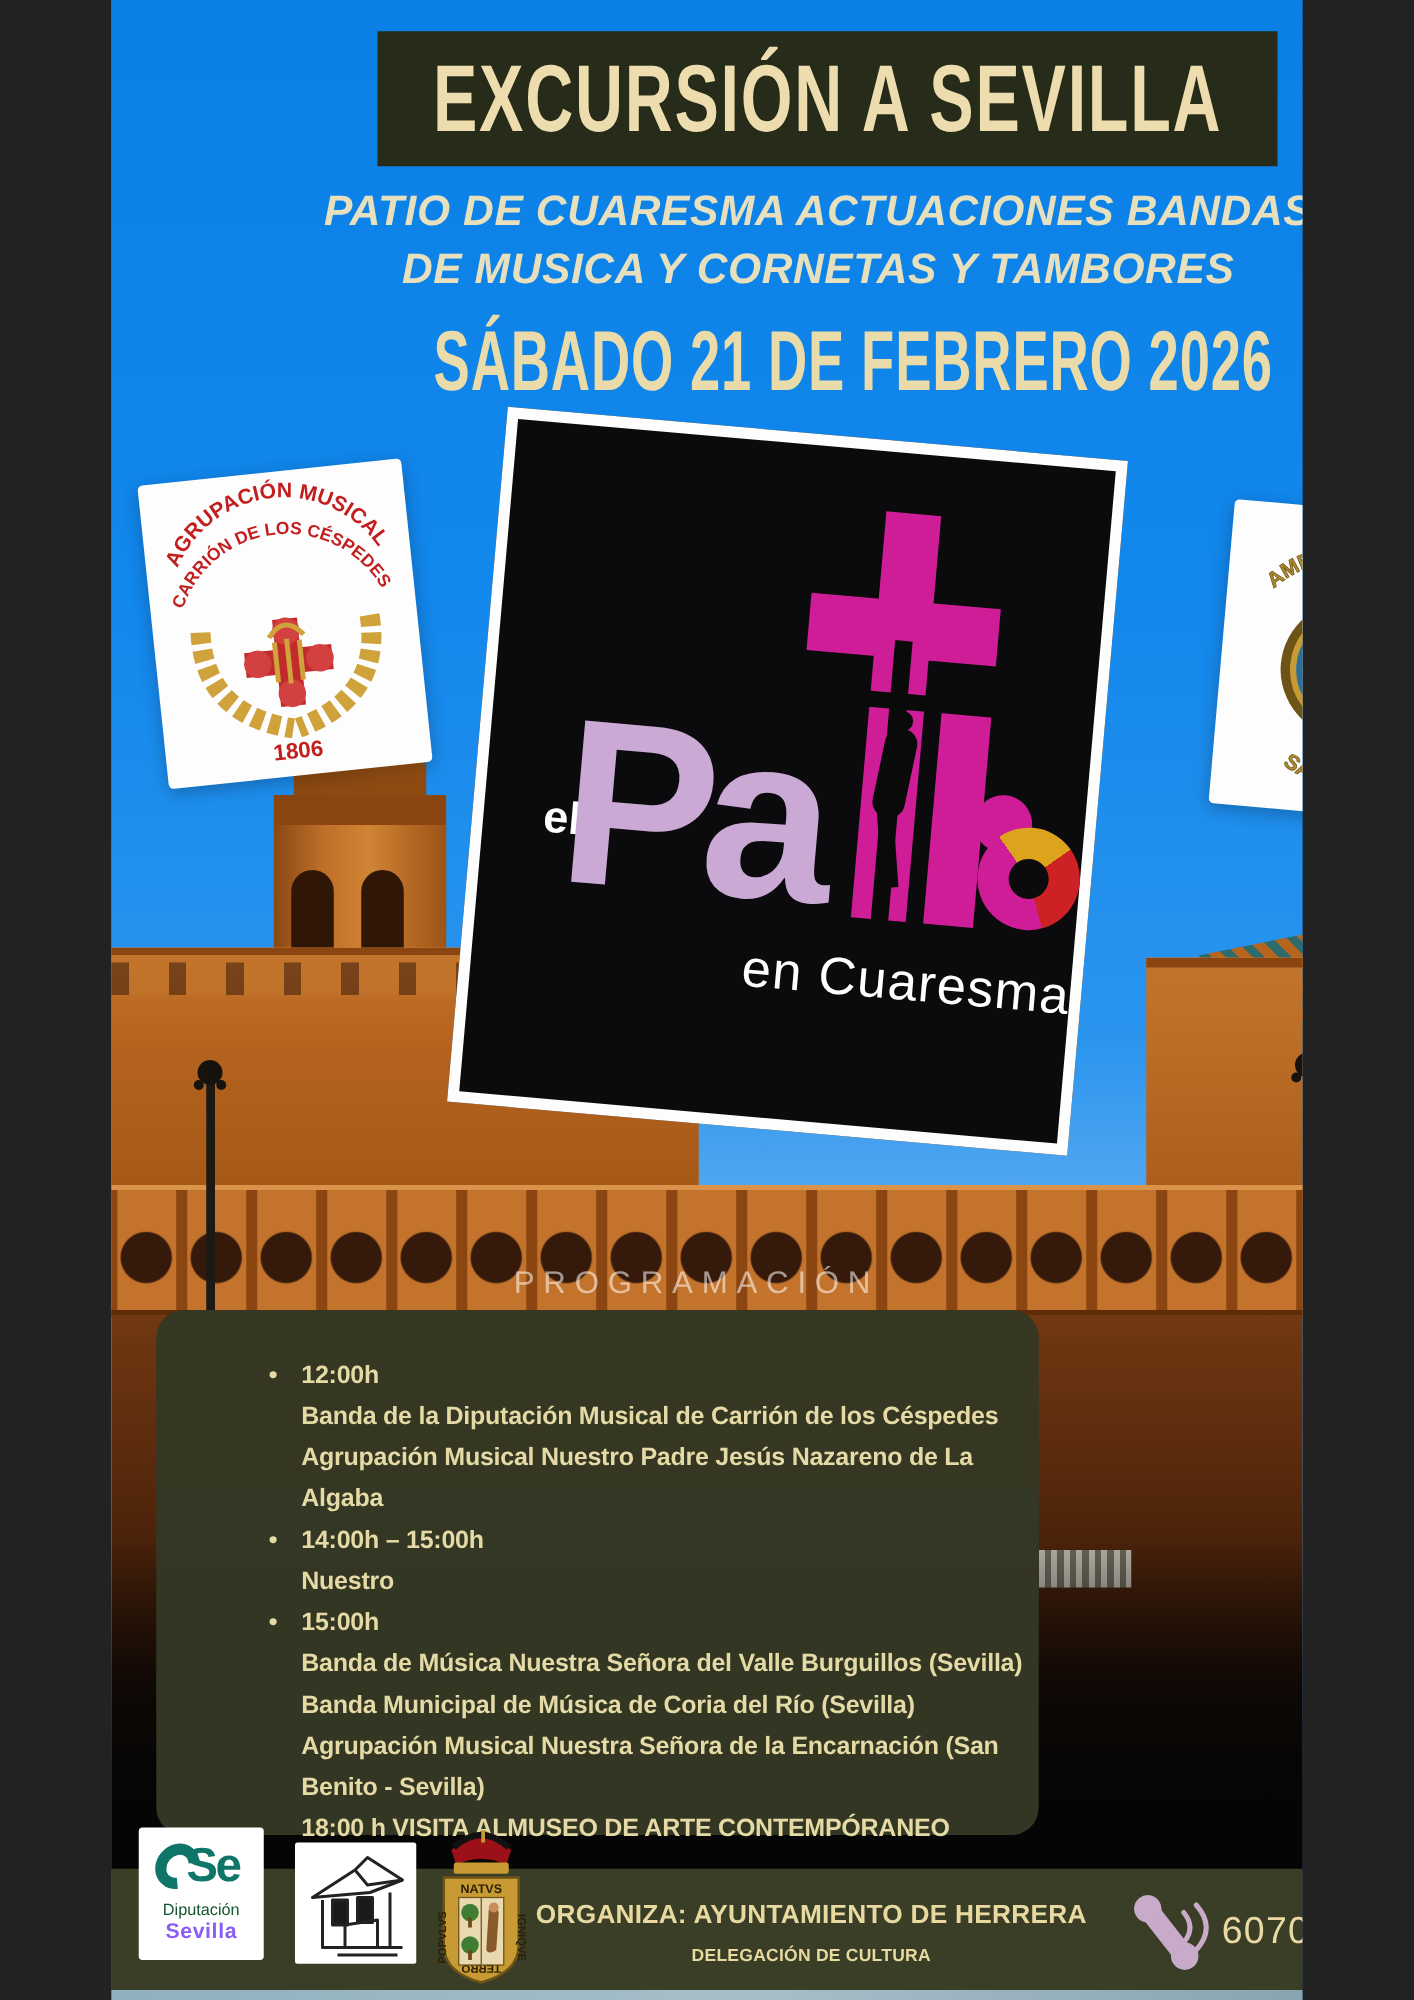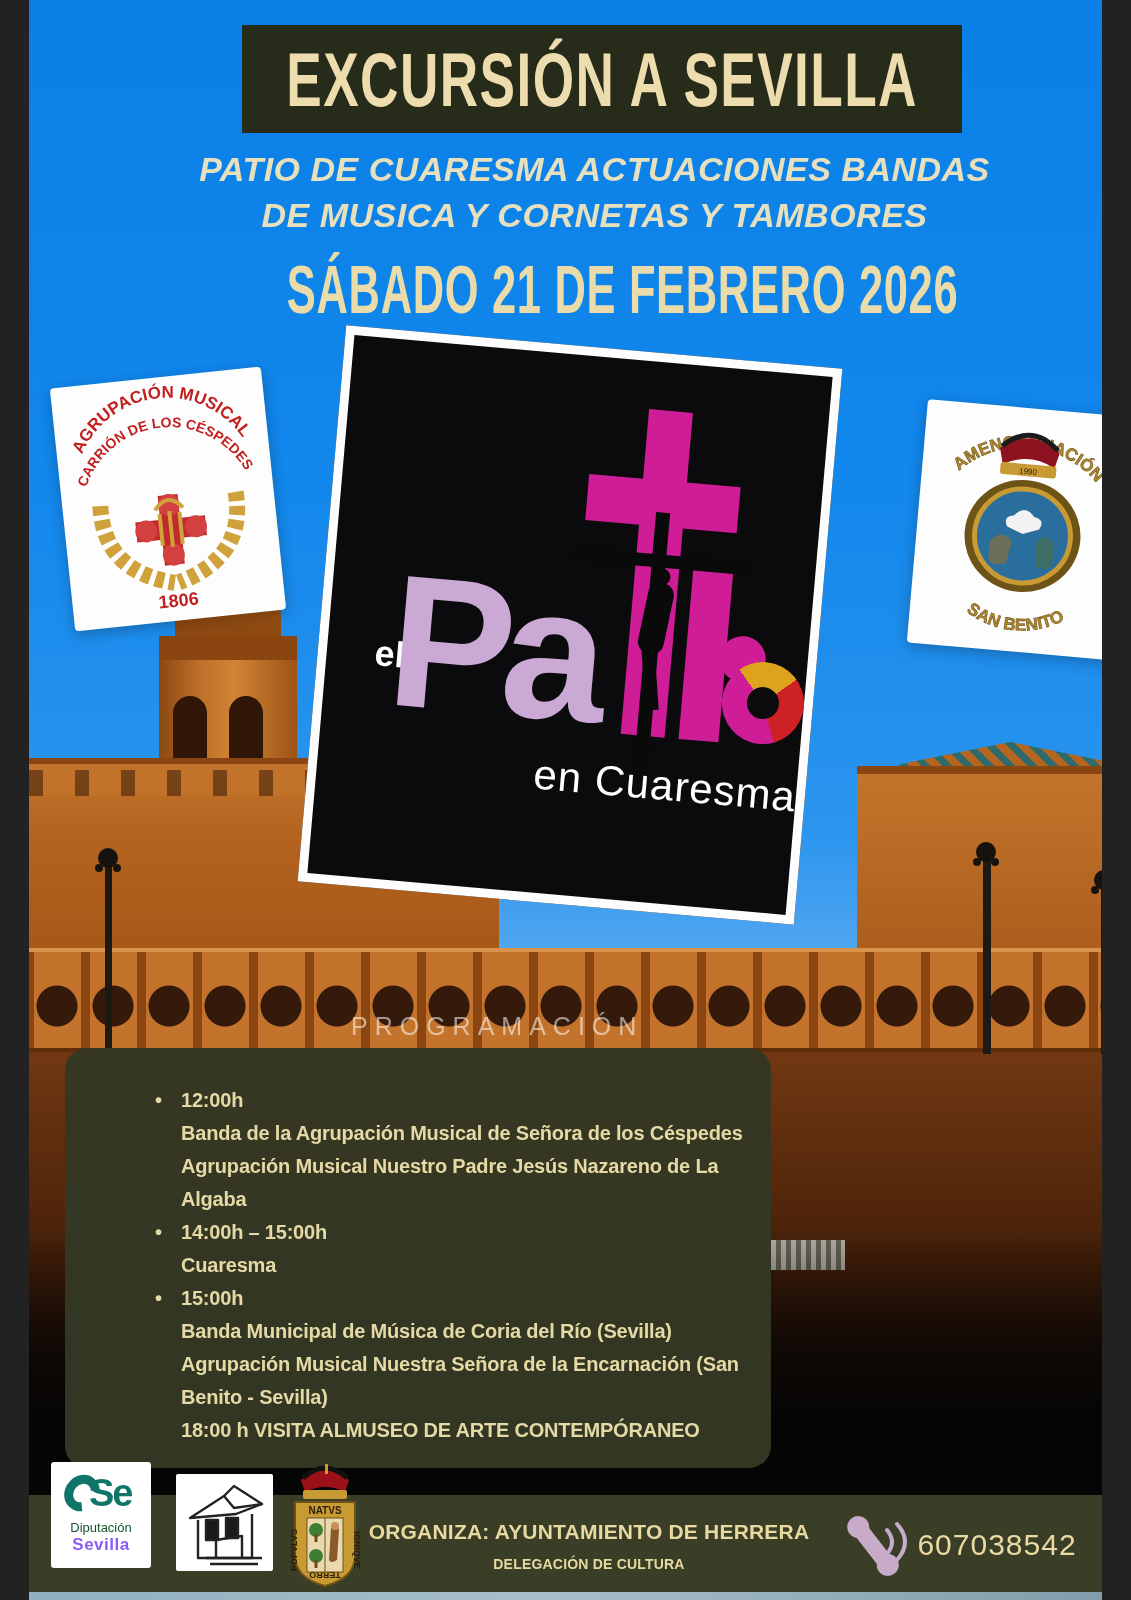--- a/index.html
+++ b/index.html
@@ -1,17 +1,17 @@
 <!DOCTYPE html>
 <html><head>
 <meta charset="utf-8">
 <style>
   html,body{margin:0;padding:0;background:#222;}
   .poster{
-    position:relative;width:1073px;height:1600px;overflow:hidden;
+    position:relative;width:953px;height:1600px;overflow:hidden;
     font-family:"Liberation Sans",sans-serif;background:#0d84e8;
     margin:0 auto;
   }
   .abs{position:absolute;}
 
   
   .sky{inset:0;background:linear-gradient(180deg,#0a80e6 0%,#1287ec 30%,#2b95ee 52%,#5dacf1 62%,#7fbdf3 68%,#8ec4f2 72%);}
   .bldg-upper-left{left:0;top:758px;width:470px;height:200px;
     background:linear-gradient(180deg,#c4752c 0%,#b4631f 40%,#a55817 100%);
     box-shadow:inset 0 6px 0 #8a4510, inset 0 -8px 0 #7c3c0c;}
@@ -211,26 +211,27 @@
     <div class="abs crux-body"></div>
     <div class="abs crux-legs"></div>
     <div class="abs patio-o"></div>
     <div class="abs patio-tagline">en Cuaresma</div>
   </div>
 
   <div class="abs prog-watermark">PROGRAMACIÓN</div>
 
   <div class="abs program-box">
     <div class="pline b">12:00h</div>
-    <div class="pline">Banda de la Agrupación Musical de Señora de los Céspedes</div>
+    <div class="pline">Banda de la Diputación Musical de Carrión de los Céspedes</div>
     <div class="pline">Agrupación Musical Nuestro Padre Jesús Nazareno de La</div>
     <div class="pline">Algaba</div>
     <div class="pline b">14:00h – 15:00h</div>
-    <div class="pline">Cuaresma</div>
+    <div class="pline">Nuestro</div>
     <div class="pline b">15:00h</div>
+    <div class="pline">Banda de Música Nuestra Señora del Valle Burguillos (Sevilla)</div>
     <div class="pline">Banda Municipal de Música de Coria del Río (Sevilla)</div>
     <div class="pline">Agrupación Musical Nuestra Señora de la Encarnación (San</div>
     <div class="pline">Benito - Sevilla)</div>
     <div class="pline">18:00 h VISITA ALMUSEO DE ARTE CONTEMPÓRANEO</div>
   </div>
 
 
   <div class="abs footer-bar"></div>
 
   <div class="abs dip-card">

